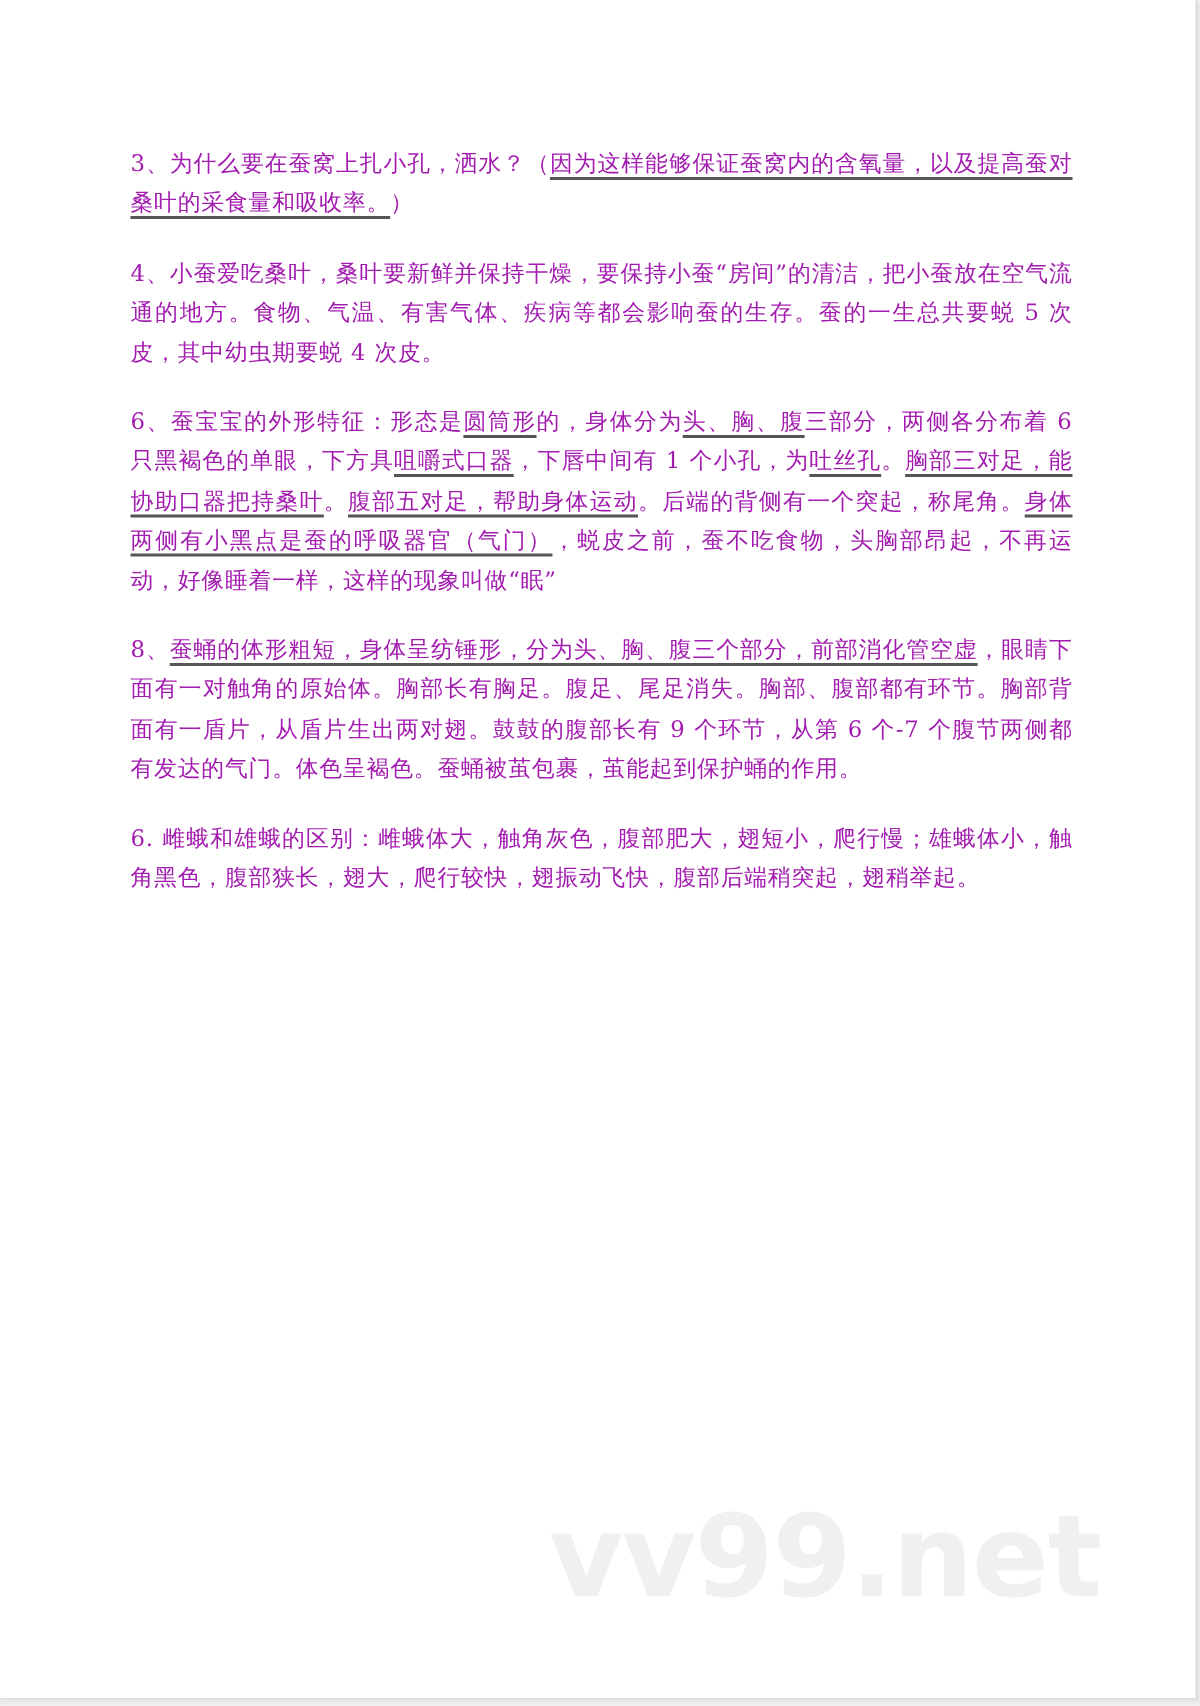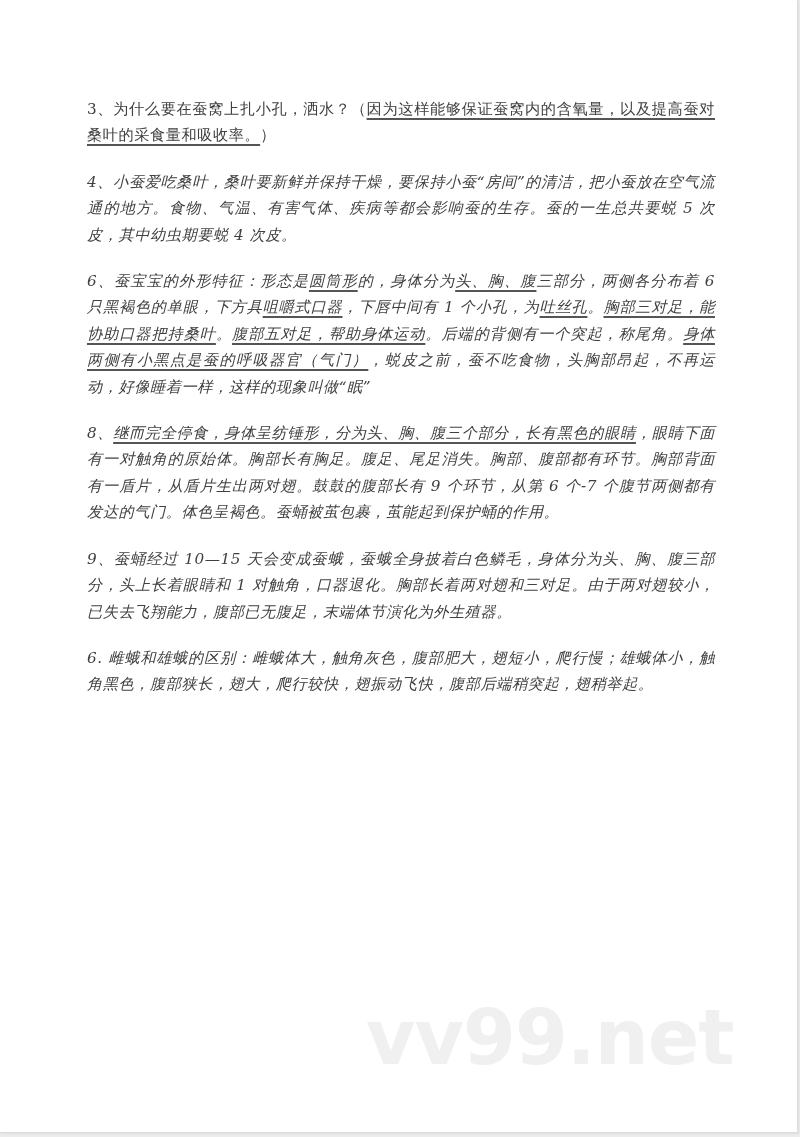--- a/index.html
+++ b/index.html
@@ -28,26 +28,26 @@
   .content {
     position: absolute;
     left: 87px;
     top: 96px;
     width: 628px;
   }
   .para {
     margin: 0;
     font-size: 15.2px;
     line-height: 26.4px;
-    color: #404040;
+    color: #a21caf;
     letter-spacing: 0.55px;
     text-align: justify;
     text-align-last: left;
   }
-  .gap-1 { margin-top: 20px; font-style: italic; }
+  .gap-1 { margin-top: 20px; }
   .u {
     text-decoration: underline;
     text-decoration-color: #555;
     text-decoration-thickness: 1.5px;
     text-underline-offset: 4px;
   }
   .watermark {
     position: absolute;
     left: 366px;
     top: 1000px;
@@ -74,26 +74,23 @@
       <span>4、小蚕爱吃桑叶，桑叶要新鲜并保持干燥，要保持小蚕“房间”的清洁，把小蚕放在空气流通的地方。食物、气温、有害气体、疾病等都会影响蚕的生存。蚕的一生总共要蜕 5 次皮，其中幼虫期要蜕 4 次皮。</span>
     </p>
 
 
     <p class="para gap-1">
       <span>6、蚕宝宝的外形特征：形态是</span><span class="u">圆筒形</span><span>的，身体分为</span><span class="u">头、胸、腹</span><span>三部分，两侧各分布着 6 只黑褐色的单眼，下方具</span><span class="u">咀嚼式口器</span><span>，下唇中间有 1 个小孔，为</span><span class="u">吐丝孔</span><span>。</span><span class="u">胸部三对足，能协助口器把持桑叶</span><span>。</span><span class="u">腹部五对足，帮助身体运动</span><span>。后端的背侧有一个突起，称尾角。</span><span class="u">身体两侧有小黑点是蚕的呼吸器官（气门）</span><span>，蜕皮之前，蚕不吃食物，头胸部昂起，不再运动，好像睡着一样，这样的现象叫做“眠”</span>
     </p>
 
 
     <p class="para gap-1">
-      <span>8、</span><span class="u">继而完全停食，身体呈纺锤形，分为头、胸、腹三个部分，长有黑色的眼睛</span><span>，眼睛下面有一对触角的原始体。胸部长有胸足。腹足、尾足消失。胸部、腹部都有环节。胸部背面有一盾片，从盾片生出两对翅。鼓鼓的腹部长有 9 个环节，从第 6 个-7 个腹节两侧都有发达的气门。体色呈褐色。蚕蛹被茧包裹，茧能起到保护蛹的作用。</span>
+      <span>8、</span><span class="u">蚕蛹的体形粗短，身体呈纺锤形，分为头、胸、腹三个部分，前部消化管空虚</span><span>，眼睛下面有一对触角的原始体。胸部长有胸足。腹足、尾足消失。胸部、腹部都有环节。胸部背面有一盾片，从盾片生出两对翅。鼓鼓的腹部长有 9 个环节，从第 6 个-7 个腹节两侧都有发达的气门。体色呈褐色。蚕蛹被茧包裹，茧能起到保护蛹的作用。</span>
     </p>
 
-    <p class="para gap-1">
-      <span>9、蚕蛹经过 10—15 天会变成蚕蛾，蚕蛾全身披着白色鳞毛，身体分为头、胸、腹三部分，头上长着眼睛和 1 对触角，口器退化。胸部长着两对翅和三对足。由于两对翅较小，已失去飞翔能力，腹部已无腹足，末端体节演化为外生殖器。</span>
-    </p>
 
     <p class="para gap-1">
       <span>6. 雌蛾和雄蛾的区别：雌蛾体大，触角灰色，腹部肥大，翅短小，爬行慢；雄蛾体小，触角黑色，腹部狭长，翅大，爬行较快，翅振动飞快，腹部后端稍突起，翅稍举起。</span>
     </p>
 
   </div>
 
   <div class="watermark">vv99.net</div>
 </div>
 

